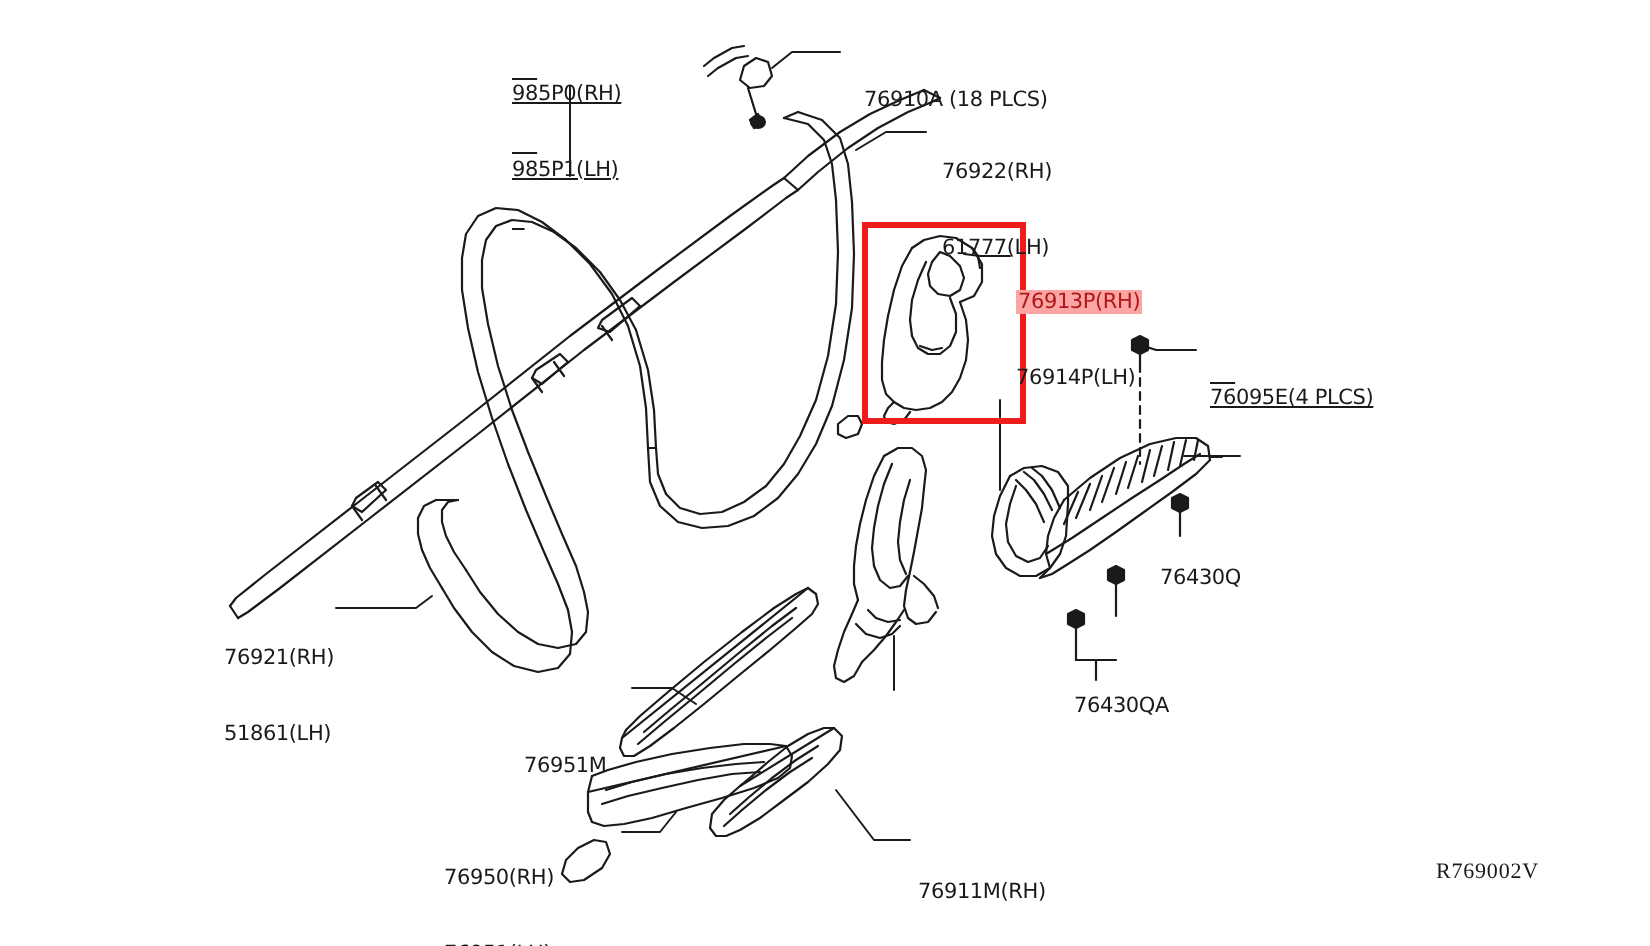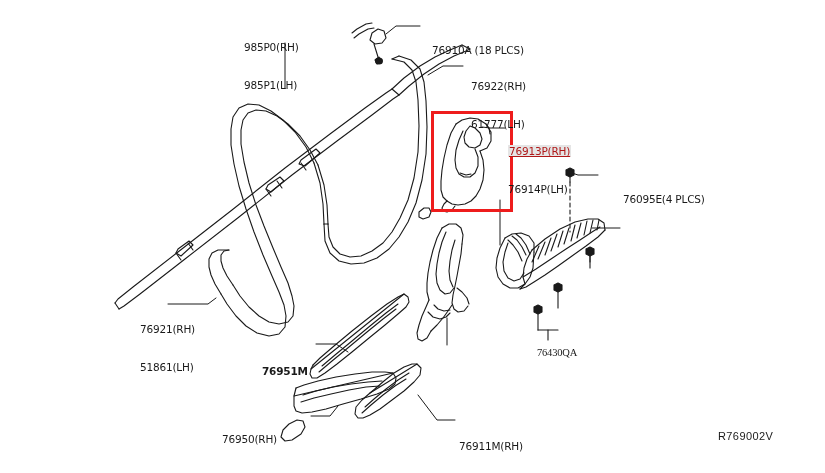--- a/index.html
+++ b/index.html
@@ -31,28 +31,27 @@
     white-space: pre;
     letter-spacing: -0.2px;
   }
   .label.two-line {
     line-height: 12.5px;
   }
   .label .ln {
     display: block;
   }
   .label .hl {
-    background: #e5e5e5;
+    background: #fca5a5;
     color: #b01818;
     padding: 0 1px;
-    text-decoration: underline;
   }
   .drawing-code {
     position: absolute;
-    font-family: Liberation Sans, sans-serif;
+    font-family: Liberation Serif, serif;
     font-size: 11px;
     color: #1a1a1a;
     letter-spacing: 0.4px;
   }
   .redbox {
     position: absolute;
     border: 3px solid #ee1c1c;
     box-sizing: border-box;
     background: transparent;
   }
@@ -243,56 +242,59 @@
 
         <path d="M311,416 L330,416 L338,406"></path>
 
         <path d="M455,420 L437,420 L418,395"></path>
       </g>
     </g>
   </svg>
 
   <div class="redbox" style="left:431px; top:111px; width:82px; height:101px;"></div>
 
-  <div class="label two-line" style="left:244px; top:16px;">
+  <div class="label two-line" style="left:256px; top:16px;text-decoration:underline;">
     <span class="ln">985P0(RH)</span>
     <span class="ln">985P1(LH)</span>
   </div>
 
   <div class="label" style="left:432px; top:19px;">
     <span class="ln">76910A (18 PLCS)</span>
   </div>
 
   <div class="label two-line" style="left:471px; top:55px;">
     <span class="ln">76922(RH)</span>
     <span class="ln">61777(LH)</span>
   </div>
 
   <div class="label two-line" style="left:508px; top:120px;">
     <span class="ln"><span class="hl">76913P(RH)</span></span>
     <span class="ln">76914P(LH)</span>
   </div>
 
-  <div class="label" style="left:623px; top:168px;">
+  <div class="label" style="left:605px; top:168px;text-decoration:underline;">
     <span class="ln">76095E(4 PLCS)</span>
   </div>
 
 
 
-
-  <div class="label" style="left:537px; top:322px;font-family:Liberation Serif, serif;">
+  <div class="label" style="left:580px; top:258px;">
+    <span class="ln">76430Q</span>
+  </div>
+
+  <div class="label" style="left:537px; top:322px;">
     <span class="ln">76430QA</span>
   </div>
 
-  <div class="label two-line" style="left:112px; top:298px;margin-left:28px;">
+  <div class="label two-line" style="left:112px; top:298px;">
     <span class="ln">76921(RH)</span>
     <span class="ln">51861(LH)</span>
   </div>
 
-  <div class="label" style="left:262px; top:340px;font-weight:bold;">
+  <div class="label" style="left:262px; top:352px;">
     <span class="ln">76951M</span>
   </div>
 
 
   <div class="label two-line" style="left:222px; top:408px;">
     <span class="ln">76950(RH)</span>
     <span class="ln">76951(LH)</span>
   </div>
 
   <div class="label two-line" style="left:459px; top:415px;">

